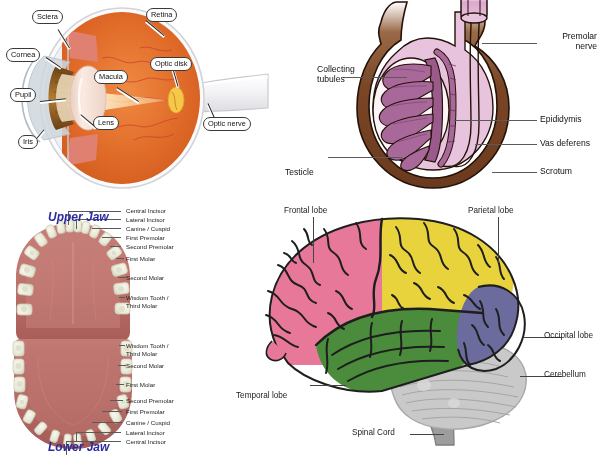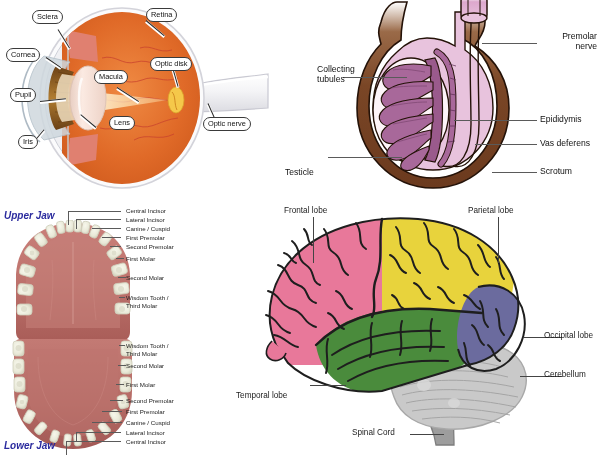--- a/index.html
+++ b/index.html
@@ -48,25 +48,26 @@
   .tlabel {
     position: absolute;
     font-size: 6.2px;
     color: #1c1c1c;
     line-height: 1.25;
     white-space: nowrap;
     z-index: 9;
   }
   .jawtag {
     position: absolute;
-    font-size: 10px;
+    font-size: 12px;
     font-style: italic;
     font-weight: bold;
     color: #2b2b9e;
     z-index: 9;
+    margin-left: 44px;
   }
   .blabel {
     position: absolute;
     font-size: 8.2px;
     color: #1c1c1c;
     white-space: nowrap;
     z-index: 9;
   }
   .nline { position: absolute; background: #444; height: 1px; z-index: 8; }
   .nline-v { position: absolute; background: #444; width: 1px; z-index: 8; }
@@ -197,21 +198,21 @@
   <div class="leader-w" style="left:172px; top:65px; width:22px; transform:rotate(74deg);"></div>
   <div class="leader" style="left:172px; top:65px; width:22px; transform:rotate(74deg);"></div>
 
   <div class="leader-w" style="left:208px; top:103px; width:20px; transform:rotate(66deg);"></div>
   <div class="leader" style="left:208px; top:103px; width:20px; transform:rotate(66deg);"></div>
 
   <div class="callout" style="left:32px; top:10px;">Sclera</div>
   <div class="callout" style="left:6px; top:48px;">Cornea</div>
   <div class="callout" style="left:10px; top:88px;">Pupil</div>
   <div class="callout" style="left:18px; top:135px;">Iris</div>
-  <div class="callout" style="left:93px; top:116px;margin-left:16px;">Lens</div>
+  <div class="callout" style="left:93px; top:116px;">Lens</div>
   <div class="callout" style="left:94px; top:70px;">Macula</div>
   <div class="callout" style="left:146px; top:8px;">Retina</div>
   <div class="callout" style="left:150px; top:57px;">Optic disk</div>
   <div class="callout" style="left:203px; top:117px;">Optic nerve</div>
 </div>
 
 <div class="panel" style="left:285px; top:0px; width:315px; height:195px;">
 
   <svg width="315" height="195" viewBox="0 0 315 195">
     <defs>

